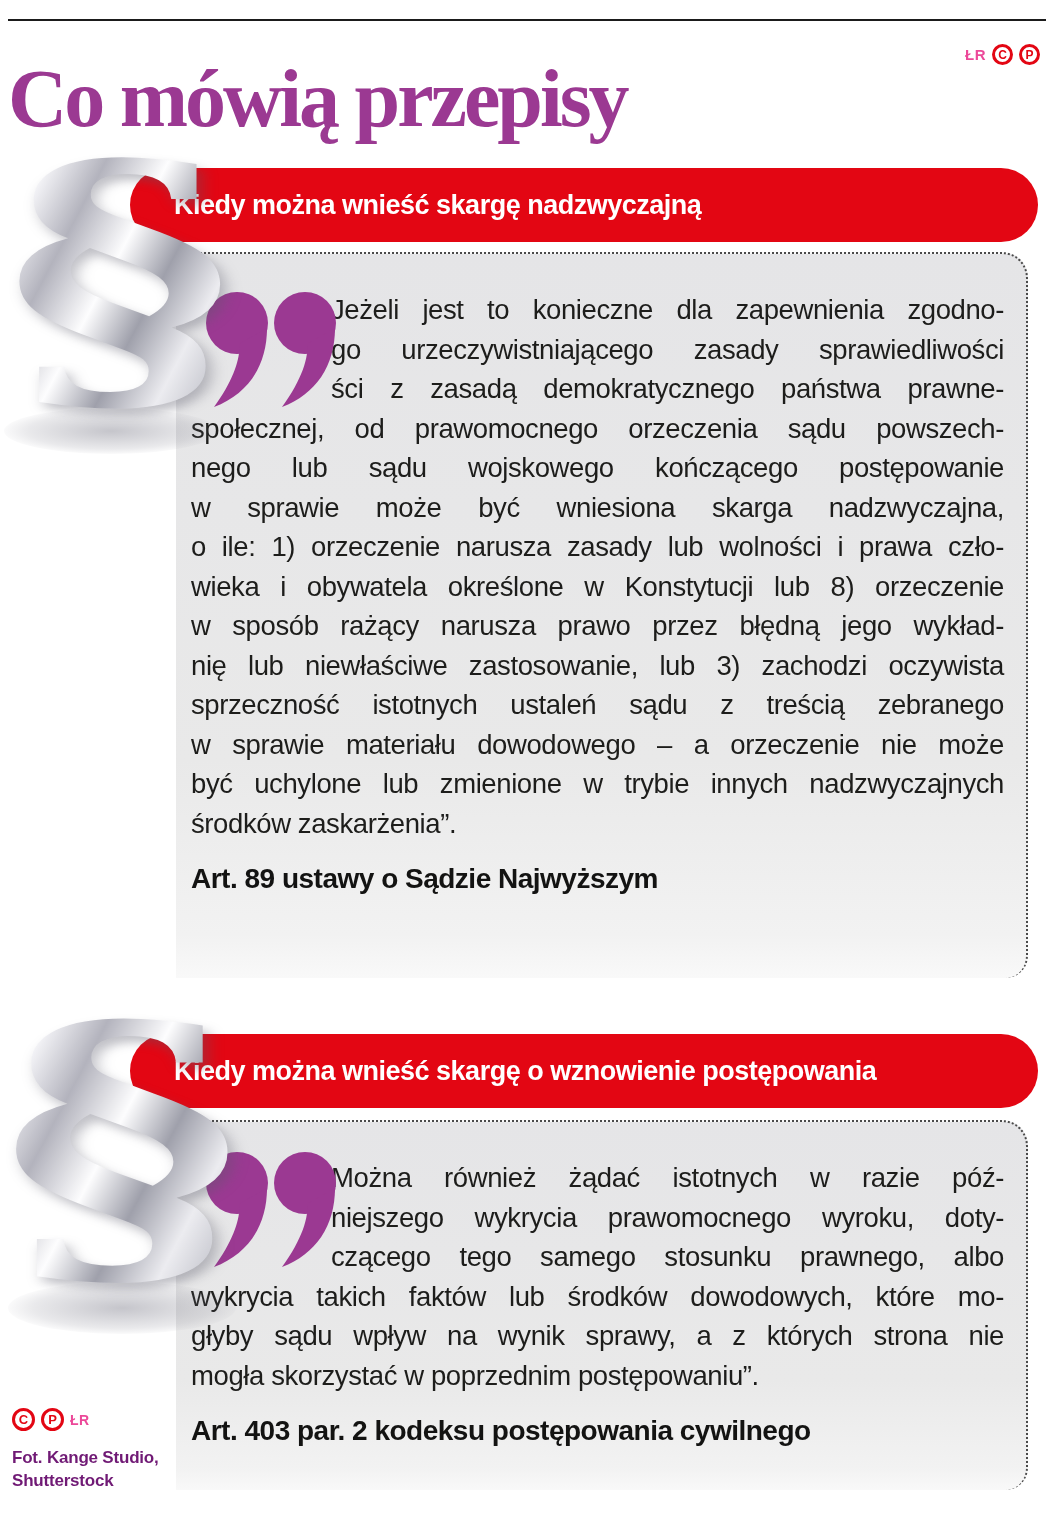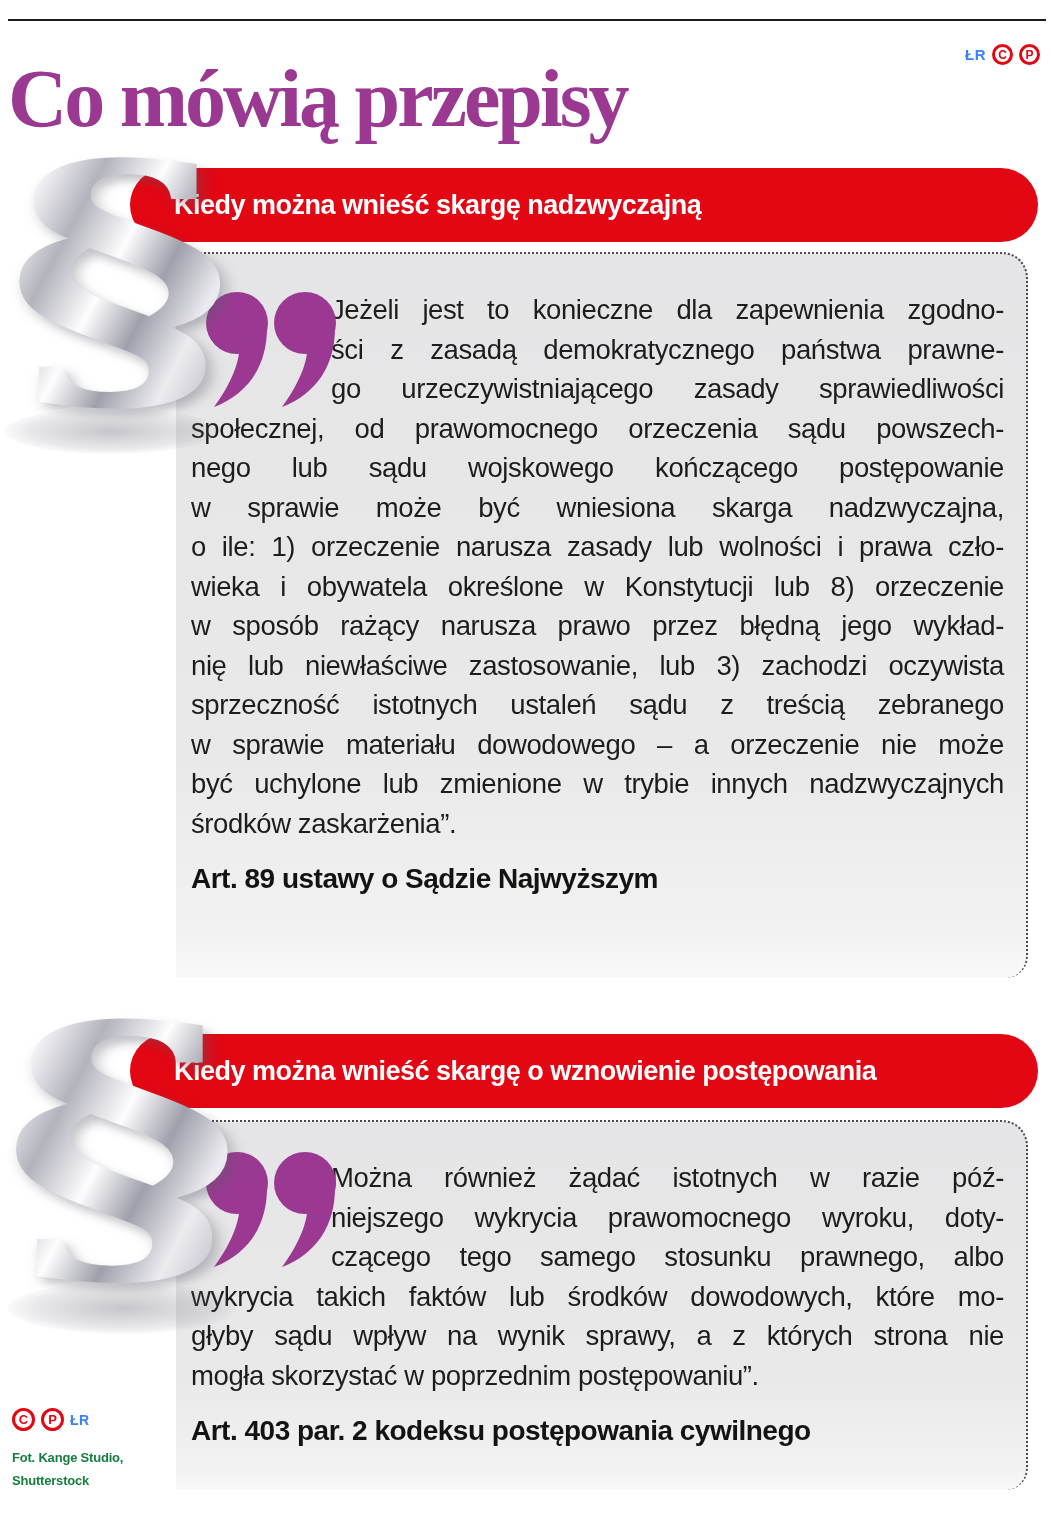--- a/index.html
+++ b/index.html
@@ -19,21 +19,21 @@
   }
   .hairline{
     position:absolute;left:8px;top:19px;width:1038px;height:2px;
     background:#1b1b1b;
   }
   .top-credit{
     position:absolute;right:14px;top:44px;
     display:flex;align-items:center;gap:6px;
   }
   .credit-label{
-    font-size:15px;font-weight:bold;color:#3b82f6;letter-spacing:.5px;
+    font-size:15px;font-weight:bold;color:#ec4899;letter-spacing:.5px;
   }
   .cp-icon{
     width:21px;height:21px;border:3px solid var(--accent-red);
     border-radius:50%;
     display:flex;align-items:center;justify-content:center;
     font-size:12px;font-weight:bold;color:var(--accent-red);
     background:#fff;
   }
   .page-title{
     position:absolute;left:8px;top:40px;
@@ -112,21 +112,21 @@
   .bottom-credit{
     position:absolute;left:12px;top:1408px;
     display:flex;align-items:center;gap:6px;
   }
   .bottom-credit .cp-icon{width:23px;height:23px;font-size:13px;}
   .bottom-credit .credit-label{font-size:14px;}
   .photo-credit{
     position:absolute;left:12px;top:1446px;
   }
   .photo-credit .line{
-    font-size:13px;line-height:23px;font-weight:bold;color:#15803d;
+    font-size:17px;line-height:23px;font-weight:bold;color:#701a75;
     letter-spacing:-0.2px;
   }
 </style>
 </head>
 <body>
 
 <div class="page">
 
   <div class="hairline"></div>
 
@@ -139,22 +139,22 @@
   <h1 class="page-title">Co mówią przepisy</h1>
 
   <div class="banner banner-1">
     <span class="banner-label">Kiedy można wnieść skargę nadzwyczajną</span>
   </div>
 
   <div class="graybox graybox-1">
     <div class="quote-spacer"></div>
     <div>
         <div class="qline">Jeżeli jest to konieczne dla zapewnienia zgodno-</div>
+        <div class="qline">go urzeczywistniającego zasady sprawiedliwości</div>
         <div class="qline">ści z zasadą demokratycznego państwa prawne-</div>
-        <div class="qline">go urzeczywistniającego zasady sprawiedliwości</div>
         <div class="qline">społecznej, od prawomocnego orzeczenia sądu powszech-</div>
         <div class="qline">nego lub sądu wojskowego kończącego postępowanie</div>
         <div class="qline">w sprawie może być wniesiona skarga nadzwyczajna,</div>
         <div class="qline">o ile: 1) orzeczenie narusza zasady lub wolności i prawa czło-</div>
         <div class="qline">wieka i obywatela określone w Konstytucji lub 8) orzeczenie</div>
         <div class="qline">w sposób rażący narusza prawo przez błędną jego wykład-</div>
         <div class="qline">nię lub niewłaściwe zastosowanie, lub 3) zachodzi oczywista</div>
         <div class="qline">sprzeczność istotnych ustaleń sądu z treścią zebranego</div>
         <div class="qline">w sprawie materiału dowodowego – a orzeczenie nie może</div>
         <div class="qline">być uchylone lub zmienione w trybie innych nadzwyczajnych</div>

